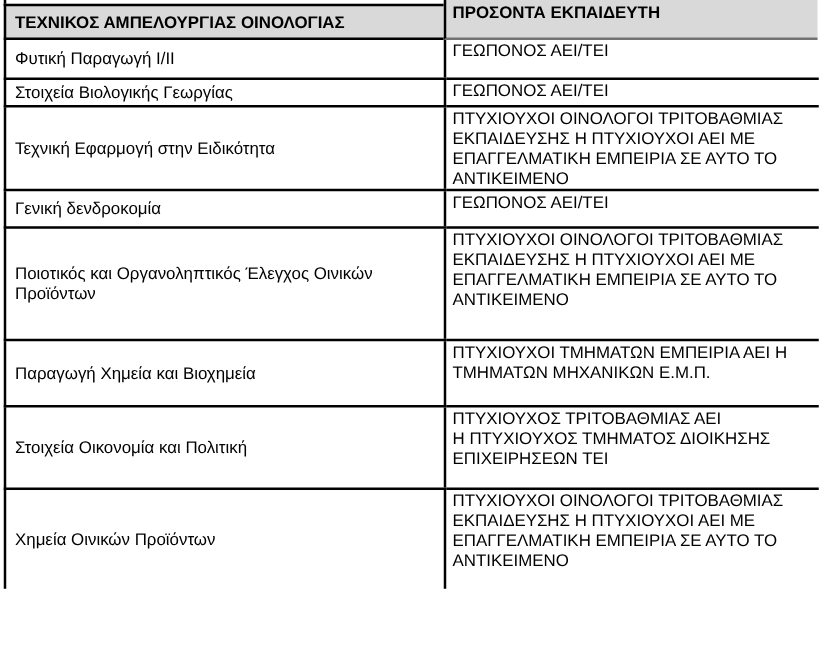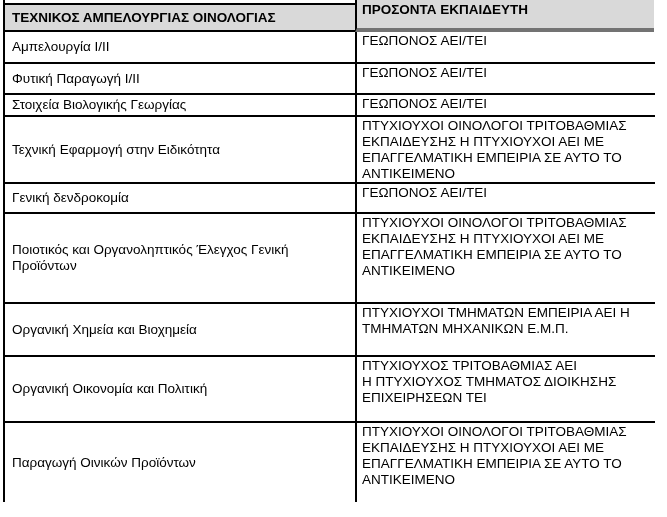--- a/index.html
+++ b/index.html
@@ -37,21 +37,21 @@
     border-left: 2px solid #000;
     border-bottom: 2px solid #000;
     display: flex;
     align-items: center;
     padding-left: 7px;
     text-align: right;
   }
   .hdr-right {
     left: 355px; top: 0; width: 299px; height: 32px;
     border-left: 2px solid #000;
-    border-bottom: 4px solid #737373;
+    border-bottom: 2px solid #737373;
     padding: 2px 0 0 5px;
   }
   table.doc-table {
     position: absolute;
     left: 3px; top: 32px;
     width: 651px;
     border-collapse: collapse;
     table-layout: fixed;
   }
   table.doc-table td {
@@ -95,63 +95,59 @@
   <div class="hdr hdr-left">
     <span>ΤΕΧΝΙΚΟΣ ΑΜΠΕΛΟΥΡΓΙΑΣ ΟΙΝΟΛΟΓΙΑΣ</span>
   </div>
 
   <div class="hdr hdr-right">
     <span>ΠΡΟΣΟΝΤΑ ΕΚΠΑΙΔΕΥΤΗ</span>
   </div>
 
   <table class="doc-table">
     <tbody>
-      <tr class="r0">
-        <td class="course-cell">Αμπελουργία Ι/ΙΙ</td>
-        <td class="qual-cell">ΓΕΩΠΟΝΟΣ ΑΕΙ/ΤΕΙ</td>
-      </tr>
       <tr class="r1">
         <td class="course-cell">Φυτική Παραγωγή Ι/ΙΙ</td>
         <td class="qual-cell">ΓΕΩΠΟΝΟΣ ΑΕΙ/ΤΕΙ</td>
       </tr>
       <tr class="r2">
         <td class="course-cell">Στοιχεία Βιολογικής Γεωργίας</td>
         <td class="qual-cell">ΓΕΩΠΟΝΟΣ ΑΕΙ/ΤΕΙ</td>
       </tr>
       <tr class="r3">
         <td class="course-cell">Τεχνική Εφαρμογή στην Ειδικότητα</td>
         <td class="qual-cell">ΠΤΥΧΙΟΥΧΟΙ ΟΙΝΟΛΟΓΟΙ ΤΡΙΤΟΒΑΘΜΙΑΣ
 ΕΚΠΑΙΔΕΥΣΗΣ Η ΠΤΥΧΙΟΥΧΟΙ ΑΕΙ ΜΕ
 ΕΠΑΓΓΕΛΜΑΤΙΚΗ ΕΜΠΕΙΡΙΑ ΣΕ ΑΥΤΟ ΤΟ
 ΑΝΤΙΚΕΙΜΕΝΟ</td>
       </tr>
       <tr class="r4">
         <td class="course-cell">Γενική δενδροκομία</td>
         <td class="qual-cell">ΓΕΩΠΟΝΟΣ ΑΕΙ/ΤΕΙ</td>
       </tr>
       <tr class="r5">
-        <td class="course-cell">Ποιοτικός και Οργανοληπτικός Έλεγχος Γενική Προϊόντων</td>
+        <td class="course-cell">Ποιοτικός και Οργανοληπτικός Έλεγχος Οινικών Προϊόντων</td>
         <td class="qual-cell">ΠΤΥΧΙΟΥΧΟΙ ΟΙΝΟΛΟΓΟΙ ΤΡΙΤΟΒΑΘΜΙΑΣ
 ΕΚΠΑΙΔΕΥΣΗΣ Η ΠΤΥΧΙΟΥΧΟΙ ΑΕΙ ΜΕ
 ΕΠΑΓΓΕΛΜΑΤΙΚΗ ΕΜΠΕΙΡΙΑ ΣΕ ΑΥΤΟ ΤΟ
 ΑΝΤΙΚΕΙΜΕΝΟ</td>
       </tr>
       <tr class="r6">
-        <td class="course-cell">Οργανική Χημεία και Βιοχημεία</td>
+        <td class="course-cell">Παραγωγή Χημεία και Βιοχημεία</td>
         <td class="qual-cell">ΠΤΥΧΙΟΥΧΟΙ ΤΜΗΜΑΤΩΝ ΕΜΠΕΙΡΙΑ ΑΕΙ Η
 ΤΜΗΜΑΤΩΝ ΜΗΧΑΝΙΚΩΝ Ε.Μ.Π.</td>
       </tr>
       <tr class="r7">
-        <td class="course-cell">Οργανική Οικονομία και Πολιτική</td>
+        <td class="course-cell">Στοιχεία Οικονομία και Πολιτική</td>
         <td class="qual-cell">ΠΤΥΧΙΟΥΧΟΣ ΤΡΙΤΟΒΑΘΜΙΑΣ ΑΕΙ
 Η ΠΤΥΧΙΟΥΧΟΣ ΤΜΗΜΑΤΟΣ ΔΙΟΙΚΗΣΗΣ
 ΕΠΙΧΕΙΡΗΣΕΩΝ ΤΕΙ</td>
       </tr>
       <tr class="r8">
-        <td class="course-cell">Παραγωγή Οινικών Προϊόντων</td>
+        <td class="course-cell">Χημεία Οινικών Προϊόντων</td>
         <td class="qual-cell">ΠΤΥΧΙΟΥΧΟΙ ΟΙΝΟΛΟΓΟΙ ΤΡΙΤΟΒΑΘΜΙΑΣ
 ΕΚΠΑΙΔΕΥΣΗΣ Η ΠΤΥΧΙΟΥΧΟΙ ΑΕΙ ΜΕ
 ΕΠΑΓΓΕΛΜΑΤΙΚΗ ΕΜΠΕΙΡΙΑ ΣΕ ΑΥΤΟ ΤΟ
 ΑΝΤΙΚΕΙΜΕΝΟ</td>
       </tr>
     </tbody>
   </table>
 
 </div>
 

